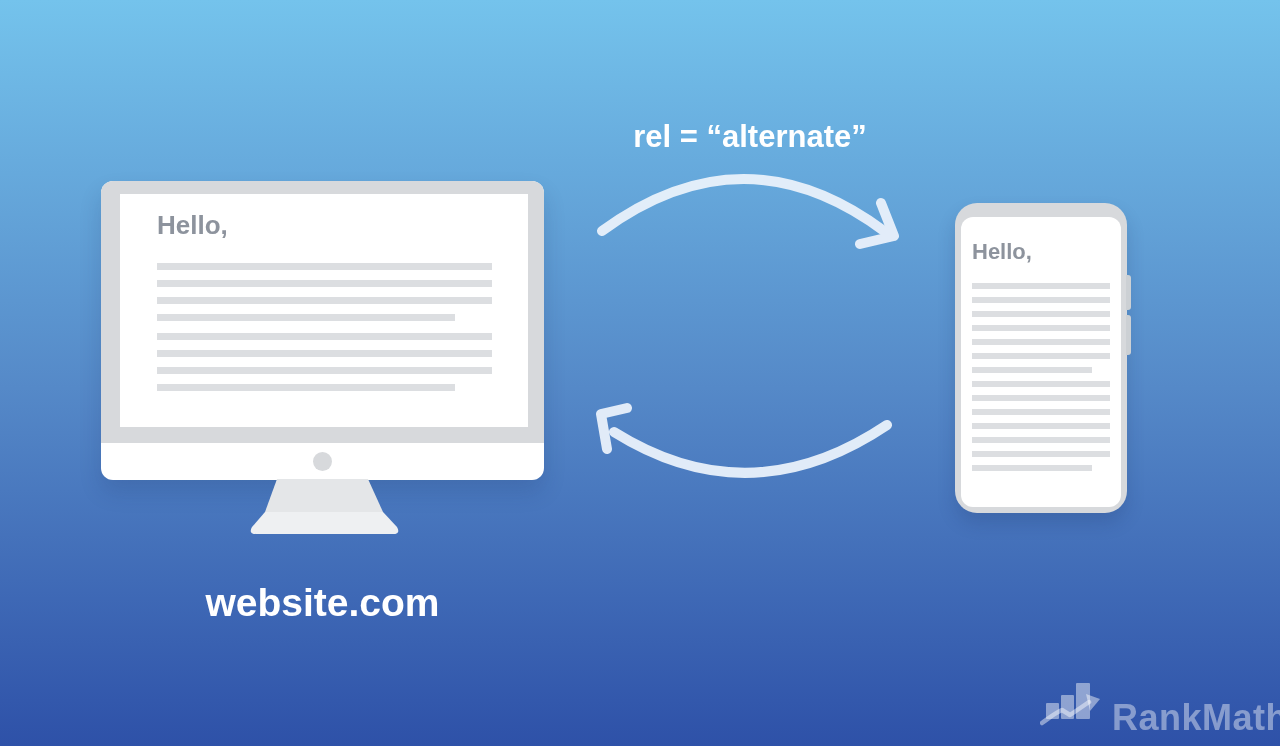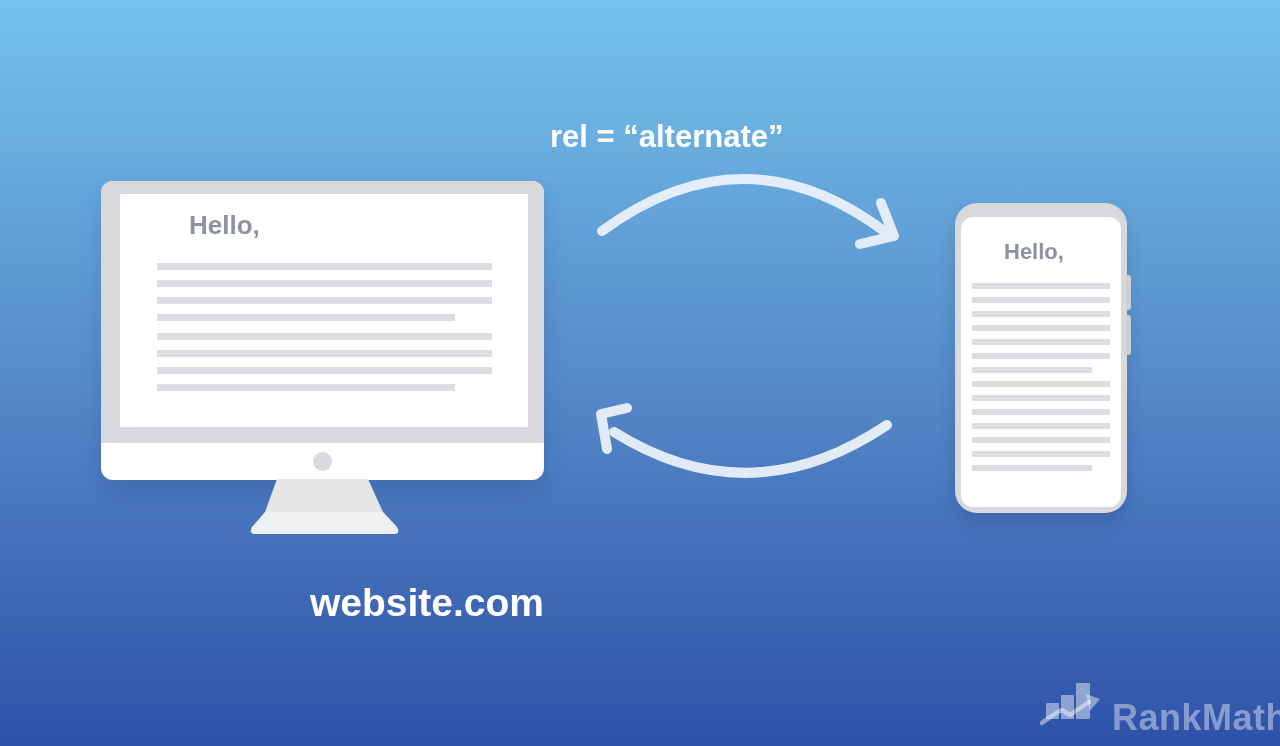--- a/index.html
+++ b/index.html
@@ -6,48 +6,48 @@
   .scene {
     position:relative; width:1280px; height:746px; overflow:hidden;
     background:linear-gradient(180deg,#74c3ec 0%,#5589c8 52%,#2e51a8 100%);
     font-family:"Liberation Sans", sans-serif;
   }
   
   .arrows-svg { position:absolute; left:0; top:0; width:1280px; height:746px; pointer-events:none; }
 
   
   .rel-label, .canonical-label {
-    position:absolute; left:550px; width:400px; text-align:left;
+    position:absolute; left:550px; width:400px; text-align:center;
     color:#ffffff; font-size:31px; font-weight:bold; line-height:1;
   }
   .rel-label { top:121px; }
   .canonical-label { top:500px; }
   .site-label {
-    position:absolute; width:443px; text-align:right;
+    position:absolute; width:443px; text-align:center;
     color:#ffffff; font-size:39px; font-weight:bold; line-height:1; top:583px;
   }
   .site-label.desktop { left:101px; }
   .site-label.mobile  { left:820px; }
 
   
   .monitor { position:absolute; left:101px; top:181px; width:443px; height:356px; }
   .monitor-body {
     position:absolute; left:0; top:0; width:443px; height:299px;
     background:#ffffff; border-radius:12px;
     box-shadow:0 12px 22px rgba(20,40,90,0.16);
   }
   .monitor-bezel {
     position:absolute; left:0; top:0; width:443px; height:262px;
     background:#d7d9dc; border-radius:12px 12px 0 0;
   }
   .monitor-screen {
     position:absolute; left:19px; top:13px; width:408px; height:233px; background:#ffffff;
   }
   .screen-heading {
-    position:absolute; left:37px; color:#8d939d; font-weight:bold; line-height:1;margin-left:32px;
+    position:absolute; left:37px; color:#8d939d; font-weight:bold; line-height:1;
   }
   .monitor .screen-heading { top:18px; font-size:26px; }
   .monitor-camera {
     position:absolute; left:212px; top:271px; width:19px; height:19px;
     border-radius:50%; background:#d7d9dc;
   }
   .monitor-stand { position:absolute; left:148px; top:298px; }
 
   
   .skel-wrap { position:absolute; }

